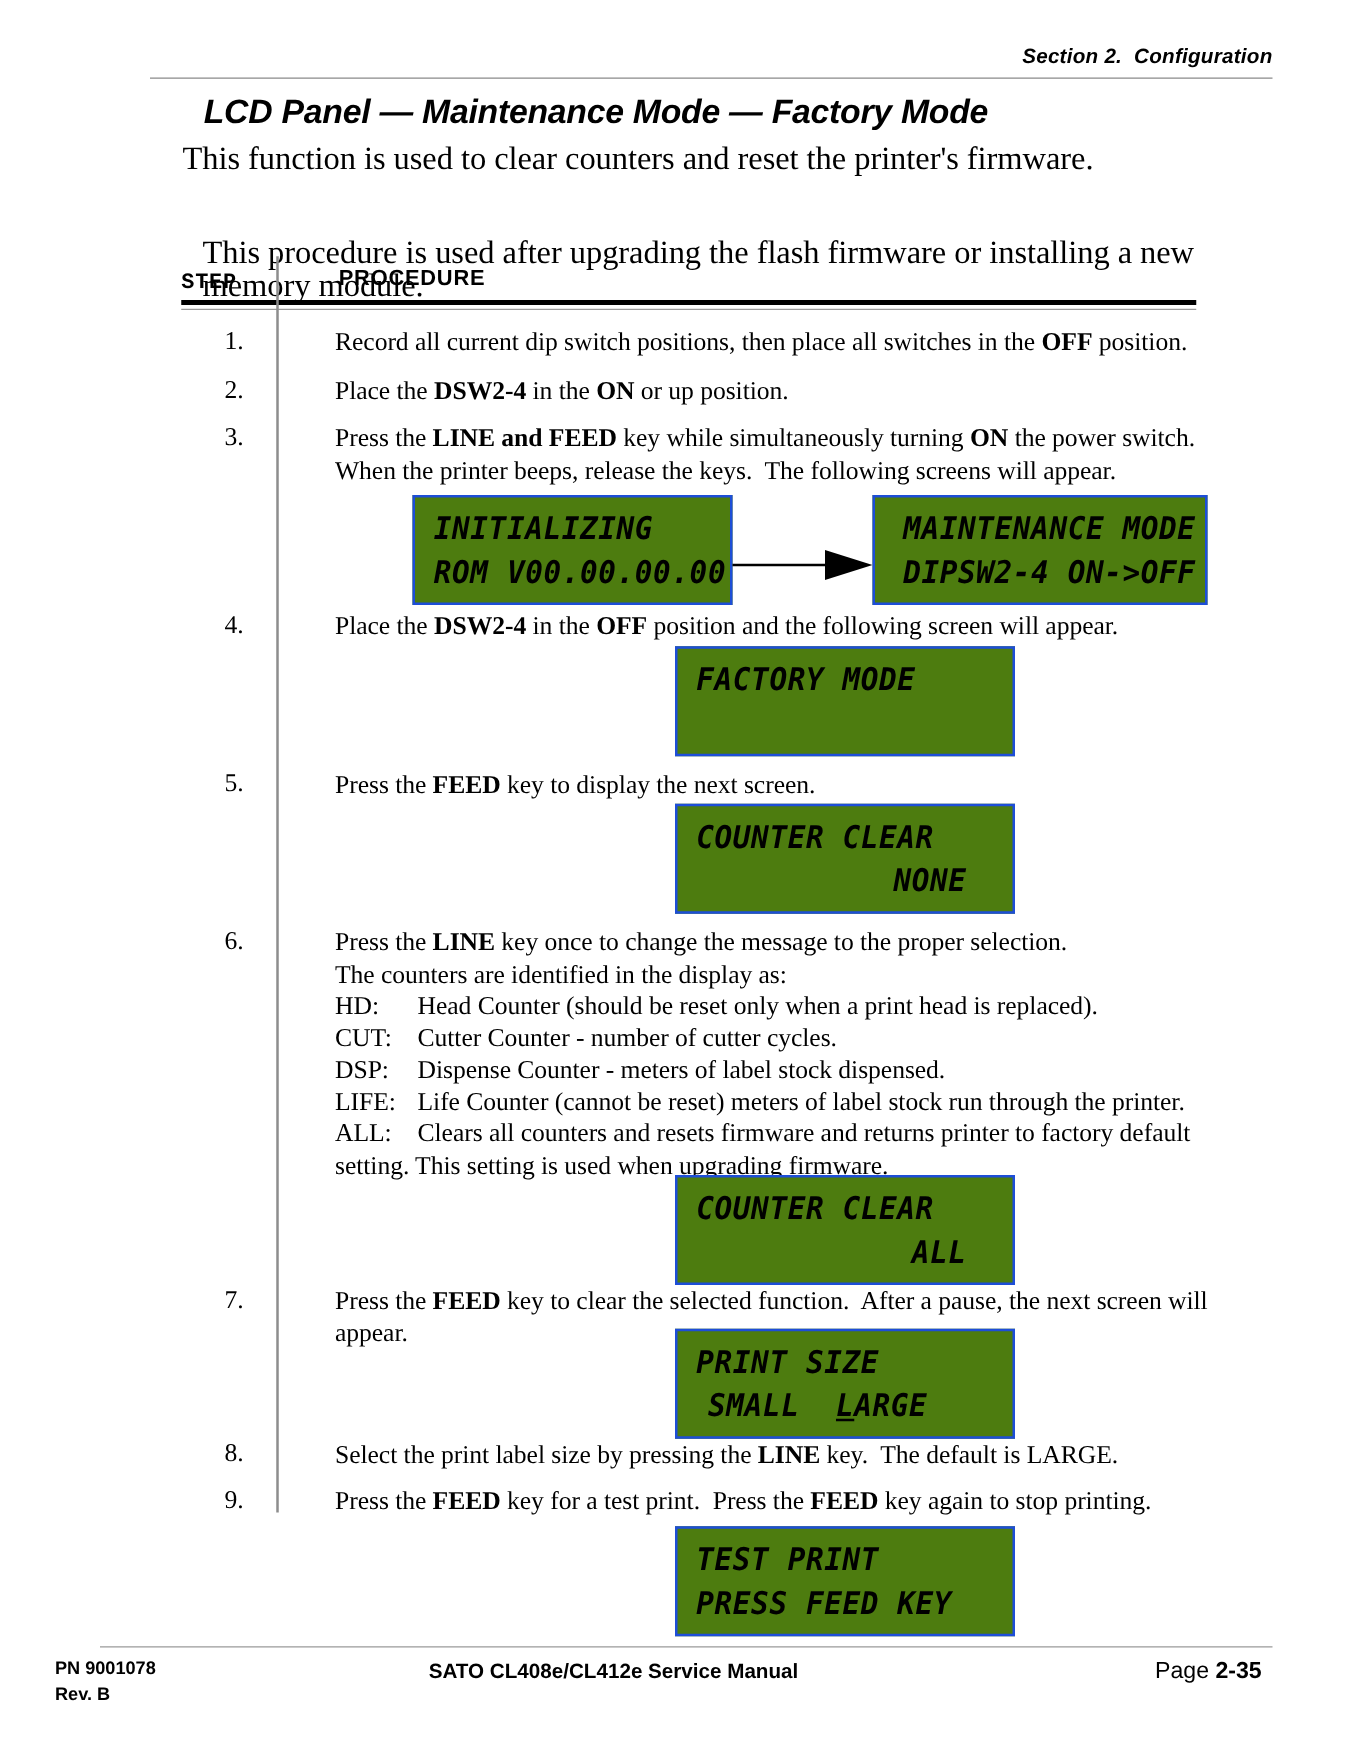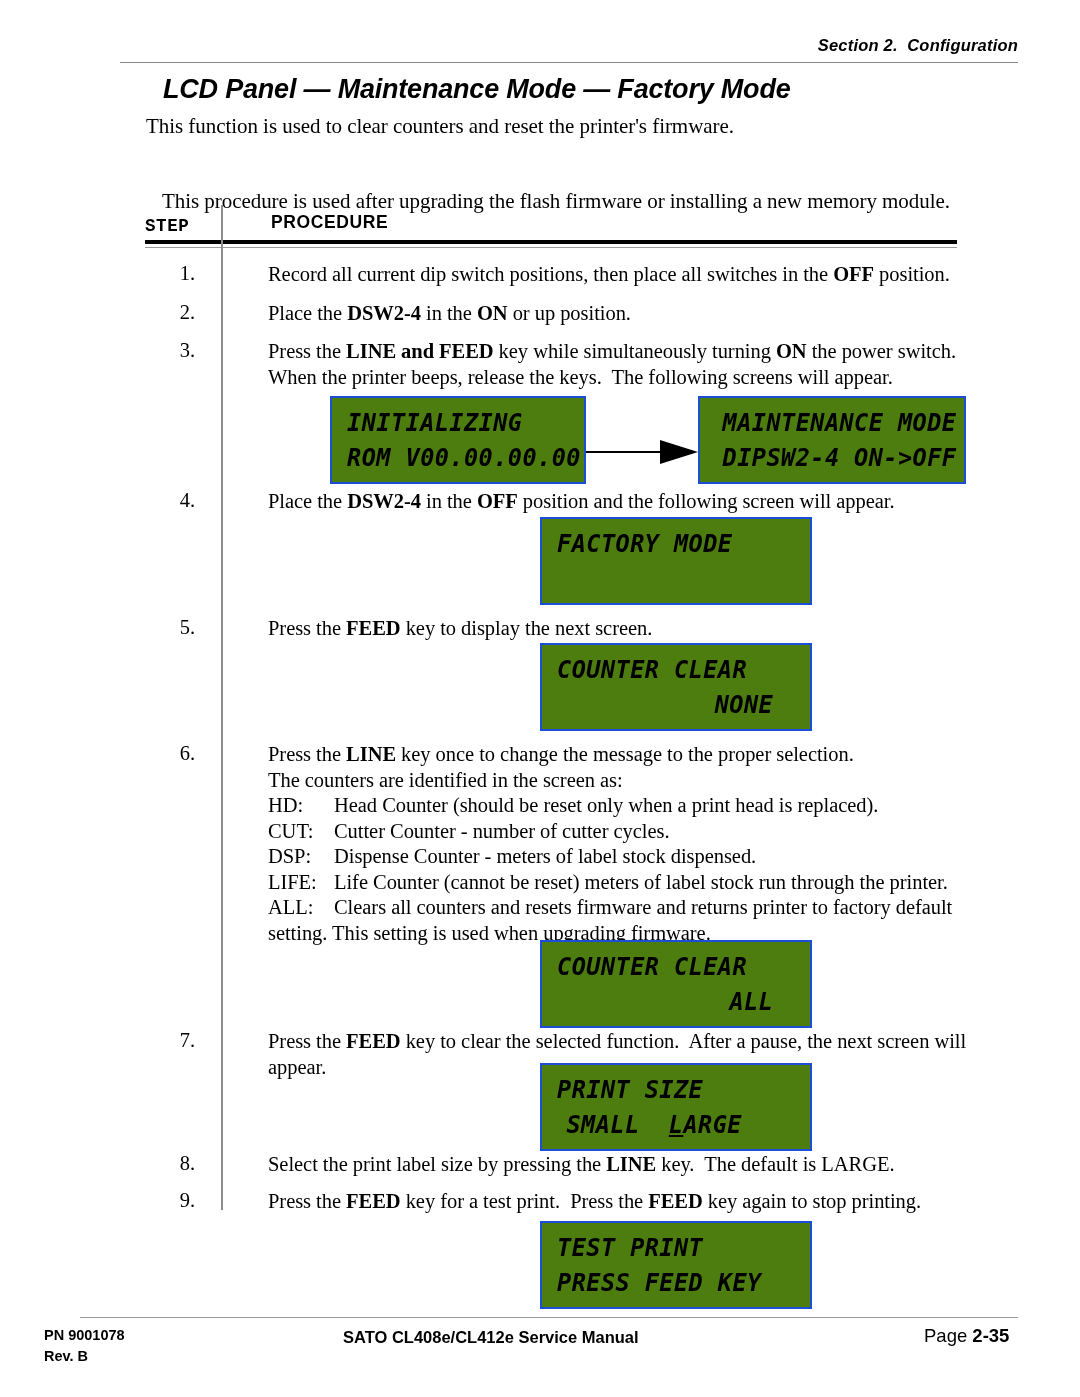--- a/index.html
+++ b/index.html
@@ -50,21 +50,21 @@
     font-style: italic;
     font-size: 27px;
     letter-spacing: -0.2px;
     white-space: nowrap;
     margin-left: 20px;
   }
 
   
   .intro-para {
     position: absolute;
-    font-size: 21px;
+    font-size: 26px;
     line-height: 27px;
     letter-spacing: -0.05px;
   }
   #intro-para-1 { left: 146px; top: 113px; width: 830px; }
   #intro-para-2 { left: 162px; top: 152px; width: 812px; margin-top: 36px; }
 
   
   #table-head {
     position: absolute;
     left: 145px;
@@ -242,21 +242,21 @@
 </div>
 
 <div class="step-num" style="left:165px; top:616px;">5.</div>
 <div class="step-body" style="top:616px; width:740px;">
   Press the <b>FEED</b> key to display the next screen.
 </div>
 
 <div class="step-num" style="left:165px; top:742px;">6.</div>
 <div class="step-body" style="top:742px; width:740px;">
   <div>Press the <b>LINE</b> key once to change the message to the proper selection.</div>
-  <div>The counters are identified in the screen as:</div>
+  <div>The counters are identified in the display as:</div>
   <div class="counter-table">
     <div class="counter-row">
       <span class="counter-key">HD:</span>
       <span class="counter-desc">Head Counter (should be reset only when a print head is replaced).</span>
     </div>
     <div class="counter-row">
       <span class="counter-key">CUT:</span>
       <span class="counter-desc">Cutter Counter - number of cutter cycles.</span>
     </div>
     <div class="counter-row">

